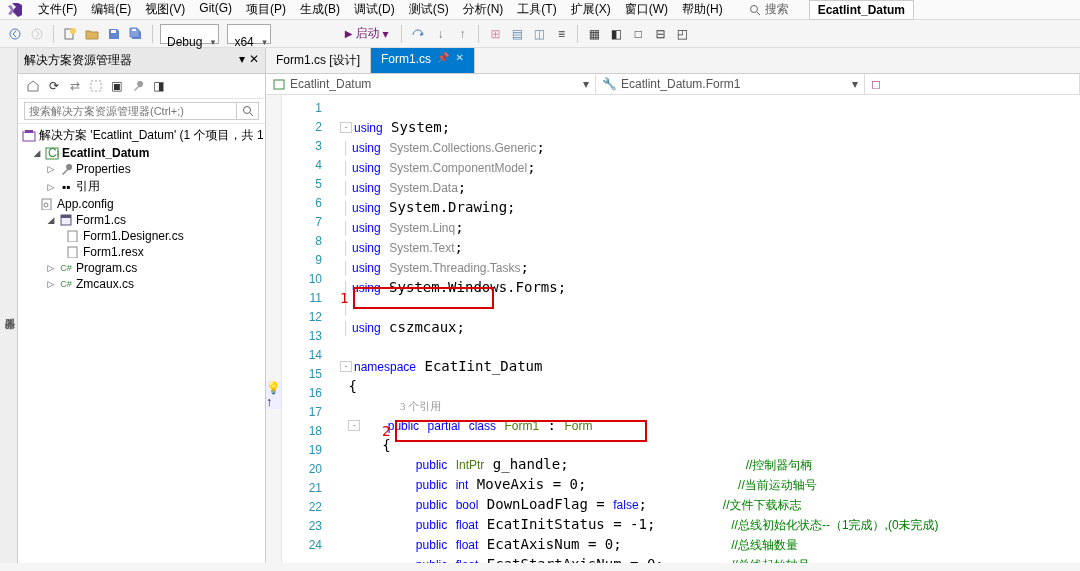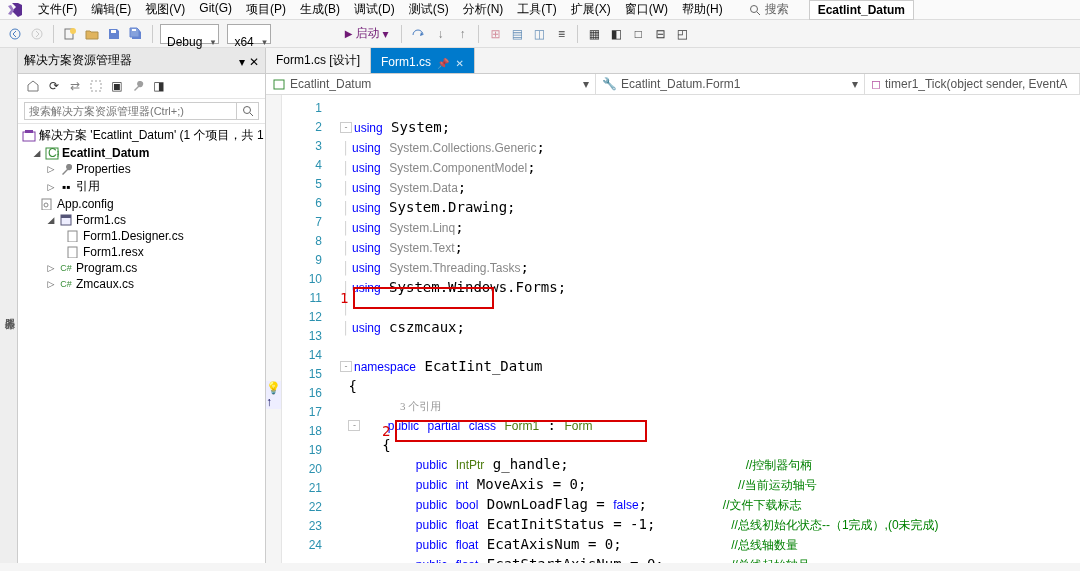--- a/index.html
+++ b/index.html
@@ -13,33 +13,33 @@
 .toolbar{height:28px;background:#f5f5f5;display:flex;align-items:center;padding:0 6px;border-bottom:1px solid #ddd;gap:4px}
 .tb-btn{width:18px;height:18px;display:inline-flex;align-items:center;justify-content:center;opacity:.8}
 .tb-sep{width:1px;height:18px;background:#ccc;margin:0 3px}
 .tb-combo{border:1px solid #aaa;padding:17px 16px 1px 6px;background:#fff;position:relative;height:20px;display:inline-flex;align-items:center}
 .tb-combo::after{content:"▾";position:absolute;right:3px;font-size:9px;color:#555}
 .run-btn{color:#701a75;display:inline-flex;align-items:center;gap:3px;padding:2px 6px}
 .run-btn::before{content:"▶";font-size:10px}
 .main{display:flex;height:515px}
 .left-tab{width:18px;background:#eee;border-right:1px solid #ccc;writing-mode:vertical-rl;text-align:center;padding-top:8px;color:#555;font-size:11px}
 .sidebar{width:248px;background:#fff;border-right:1px solid #ccc;display:flex;flex-direction:column}
-.side-header{background:#e8e8e8;padding:4px 6px;display:flex;align-items:flex-end;justify-content:space-between;border-bottom:1px solid #ccc}
+.side-header{background:#e8e8e8;padding:4px 6px;display:flex;align-items:flex-start;justify-content:space-between;border-bottom:1px solid #ccc}
 .side-header-tools{display:flex;gap:4px;align-items:center}
 .side-tools{padding:3px 6px;display:flex;gap:3px;border-bottom:1px solid #e5e5e5}
 .side-search{display:flex;padding:3px 6px;border-bottom:1px solid #e5e5e5}
 .side-search input{flex:1;border:1px solid #ccc;padding:2px 4px;font-size:11px}
 .side-search-btn{width:22px;border:1px solid #ccc;border-left:none;display:flex;align-items:center;justify-content:center}
 .tree{flex:1;padding:2px 0;overflow:auto;font-size:12px}
 .tree-item{display:flex;align-items:center;padding:1px 4px;gap:3px;white-space:nowrap}
 .tree-glyph{width:10px;text-align:center;color:#555;font-size:9px}
 .tree-icon{width:14px;height:14px;display:inline-flex;align-items:center;justify-content:center}
 .editor-area{flex:1;display:flex;flex-direction:column;background:#fff;position:relative}
 .doc-tabs{display:flex;background:#f4f4f4;border-bottom:1px solid #ccc}
-.doc-tab{padding:4px 10px;border-right:1px solid #ccc;background:#f4f4f4;display:flex;align-items:flex-end;gap:6px}
+.doc-tab{padding:4px 10px;border-right:1px solid #ccc;background:#f4f4f4;display:flex;align-items:flex-start;gap:6px}
 .doc-tab.active{background:#007acc;color:#fff}
 .doc-tab.active .close-icon{color:#fff}
 .close-icon{font-size:10px;opacity:.8}
 .nav-combo{display:flex;border-bottom:1px solid #ddd}
 .nav-combo .nc{flex:1;padding:3px 6px;border-right:1px solid #ddd;display:flex;align-items:center;gap:4px;color:#555;overflow:hidden;white-space:nowrap}
 .code-wrap{flex:1;display:flex;overflow:hidden;position:relative}
 .margin-strip{width:16px;background:#f5f5f5;border-right:1px solid #e5e5e5;position:relative}
 .gutter{width:48px;text-align:right;color:#2b91af;padding-right:8px;padding-top:4px;font-family:Consolas,monospace;font-size:14px;line-height:19px;background:#fff}
 .code{flex:1;font-family:Consolas,monospace;font-size:14px;line-height:19px;padding-top:4px;padding-left:10px;white-space:pre;position:relative}
 .kw{color:#0000ff}
@@ -304,21 +304,20 @@
         <span>Ecatlint_Datum</span>
           <span style="margin-left:auto">▾</span>
       </div>
       <div class="nc">
         <span style="color:#b88a35">🔧</span>
           <span>Ecatlint_Datum.Form1</span>
           <span style="margin-left:auto">▾</span>
       </div>
       <div class="nc" style="flex:0 0 215px">
         <span style="color:#b34fa0">◻</span>
-          <span>timer1_Tick(object sender, EventA</span>
       </div>
     </div>
     <div class="code-wrap">
       <div class="margin-strip">
         <span class="margin-mark">💡↑</span>
       </div>
       <div class="gutter" id="gutter">
           <div>1</div>
           <div>2</div>
           <div>3</div>

